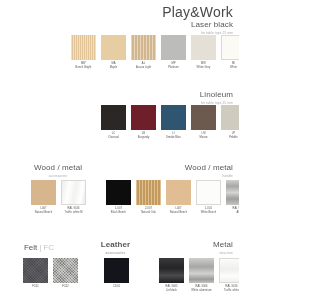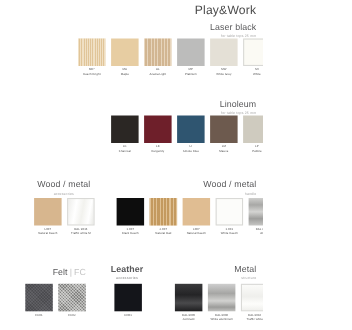--- a/index.html
+++ b/index.html
@@ -15,21 +15,21 @@
     color: #3c3c3c;
     overflow: hidden;
   }
   .page { position: absolute; inset: 0; }
 
   
   .brand {
     position: absolute;
     right: 6px;
     top: 4px;
-    font-size: 11px;
+    font-size: 14px;
     letter-spacing: .2px;
     color: #4a4a4a;
     text-align: left;
     white-space: nowrap;
   }
   .sec-title {
     font-size: 8px;
     color: #58585a;
     white-space: nowrap;
     letter-spacing: .1px;
@@ -171,21 +171,21 @@
     <div class="sw-item">
       <div class="sw bordered" style="background:#fcfcfa;"></div>
       <div class="cap"><span class="code">1.001</span><span class="nm">White Beech</span></div>
     </div>
     <div class="sw-item">
       <div class="sw" style="background:linear-gradient(180deg,#cfcfcd 0%,#a8a8a6 25%,#d4d4d2 50%,#9e9e9c 75%,#c6c6c4 100%);"></div>
       <div class="cap"><span class="code">RAL 9006</span><span class="nm">Alu</span></div>
     </div>
   </div>
 
-  <div style="position:absolute; left:28px; top:243px; width:70px;" class="head-center">
+  <div style="position:absolute; left:4px; top:243px; width:70px;" class="head-center">
     <div class="felt-head">
       <span>Felt</span><span class="sep">|</span><span class="fc">FC</span>
     </div>
   </div>
   <div class="row" style="left:22px; top:258px; gap:3px;">
     <div class="sw-item">
       <div class="sw" style="background:#55555a;background-image:repeating-linear-gradient(45deg,rgba(255,255,255,.07) 0 1px,transparent 1px 2px),repeating-linear-gradient(-45deg,rgba(0,0,0,.12) 0 1px,transparent 1px 2px);"></div>
       <div class="cap"><span class="code">FC01</span><span class="nm"></span></div>
     </div>
     <div class="sw-item">

